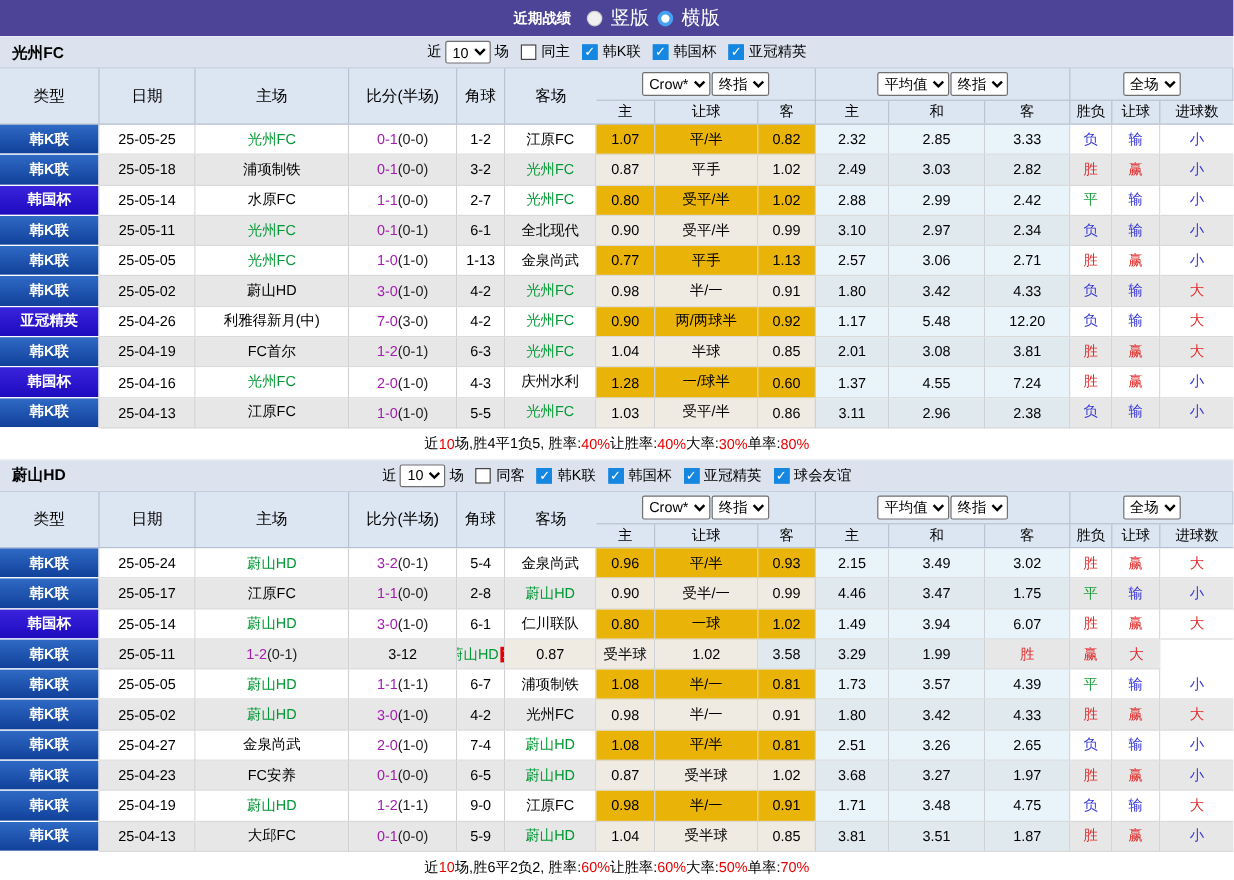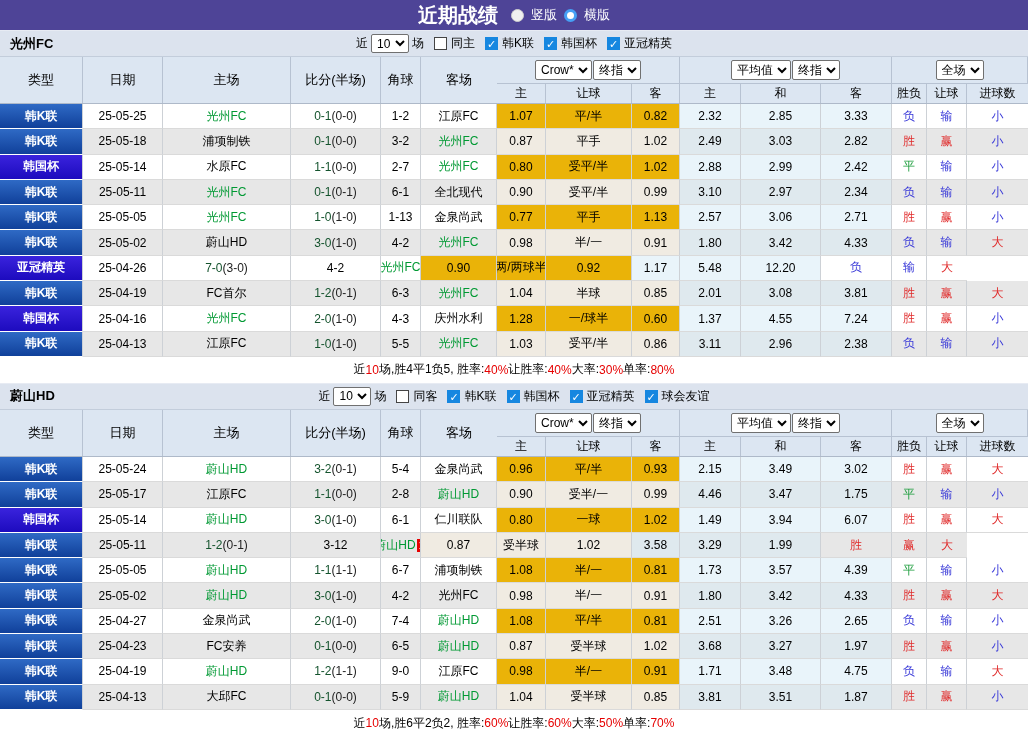--- a/index.html
+++ b/index.html
@@ -1,25 +1,25 @@
 <!DOCTYPE html>
 <html><head>
 <meta charset="utf-8">
 <style>
   * { box-sizing: border-box; }
   html,body { margin:0; padding:0; background:#fff; }
   body { width:1028px; font-family:"Liberation Sans","DejaVu Sans",sans-serif; font-size:12px; color:#000; }
 
   
   .titlebar { height:30px; background:#4e4497; display:flex; align-items:center; justify-content:center; gap:7px; color:#fff; }
-  .titlebar .title { font-weight:bold; font-size:20px; margin-right:6px; }
+  .titlebar .title { font-weight:bold; font-size:12px; margin-right:6px; }
   .radio { width:13px; height:13px; border-radius:50%; display:inline-block; vertical-align:middle; }
   .radio.un { background:#f0f0f0; border:1px solid #cfcfcf; }
   .radio.sel { background:#fff; border:3px solid #46a0f5; }
-  .rlabel { font-size:13px; }
+  .rlabel { font-size:16px; }
 
   
   .filter-row { height:26px; background:#dce3ee; position:relative; display:flex; align-items:center; justify-content:center; border-top:1px solid #e7ebf3; }
   .filter-row .team { position:absolute; left:10px; font-weight:bold; font-size:13px; color:#000; }
   .filters { display:flex; align-items:center; gap:3px; }
   select.sel-box { height:19px; font-size:12px; font-family:inherit; border:1px solid #707070; border-radius:2px; background:#fff; padding:0 1px; }
   .cb { width:13px; height:13px; display:inline-block; text-align:center; line-height:12px; font-size:11px; margin-left:7px; }
   .cb.on  { background:#1687e0; border:1px solid #1687e0; color:#fff; }
   .cb.off { background:#fff; border:1px solid #444; color:transparent; }
   .cb-label { margin-left:1px; }
@@ -40,21 +40,21 @@
   .trow.odd  .base { background:#ffffff; }
   .trow.even .base { background:#e7e7e7; }
   .trow.odd  .crow { background:#eab308; }
   .trow.even .crow { background:#f0ebe2; }
   .trow.odd  .avg  { background:#e9f4fa; }
   .trow.even .avg  { background:#dfe9ee; }
   .type { color:#fff; font-weight:bold; border-bottom:1px solid #fff !important; }
   .type.league { background:linear-gradient(180deg,#2f6ac5 0%,#10409a 100%); }
   .type.cup    { background:linear-gradient(180deg,#3a23dd 0%,#1d0bbe 100%); }
   .focal { color:#009933; }
-  .score-main { color:#14532d; }
+  .score-main { color:#a21caf; }
   .score-half { color:#222; }
   .badge { background:#e60000; color:#fff; font-size:11px; line-height:13px; padding:0 2px; margin-left:1px; }
   .cr { color:#e02b2b; }  
   .cg { color:#1e9e3e; }  
   .cbl { color:#3838d8; } 
 
   .summary { height:26px; display:flex; align-items:center; justify-content:center; background:#fff; font-size:12px; }
   .summary .sred { color:#e60000; }
   .section:last-child .summary { height:27px; }
 </style>
@@ -244,20 +244,21 @@
           <div class="avg">1.80</div>
           <div class="avg">3.42</div>
           <div class="avg">4.33</div>
           <div class="base cbl">负</div>
           <div class="base cbl">输</div>
           <div class="base cr">大</div>
         </div>
         <div class="cols trow odd">
           <div class="type cup">亚冠精英</div>
           <div class="base">25-04-26</div>
+          <div class="base">利雅得新月(中)</div>
           <div class="base">
             <span class="score-main">7-0</span>
             <span class="score-half">(3-0)</span>
           </div>
           <div class="base">4-2</div>
           <div class="base focal">
             <span class="focal">光州FC</span>
           </div>
           <div class="crow">0.90</div>
           <div class="crow">两/两球半</div>

